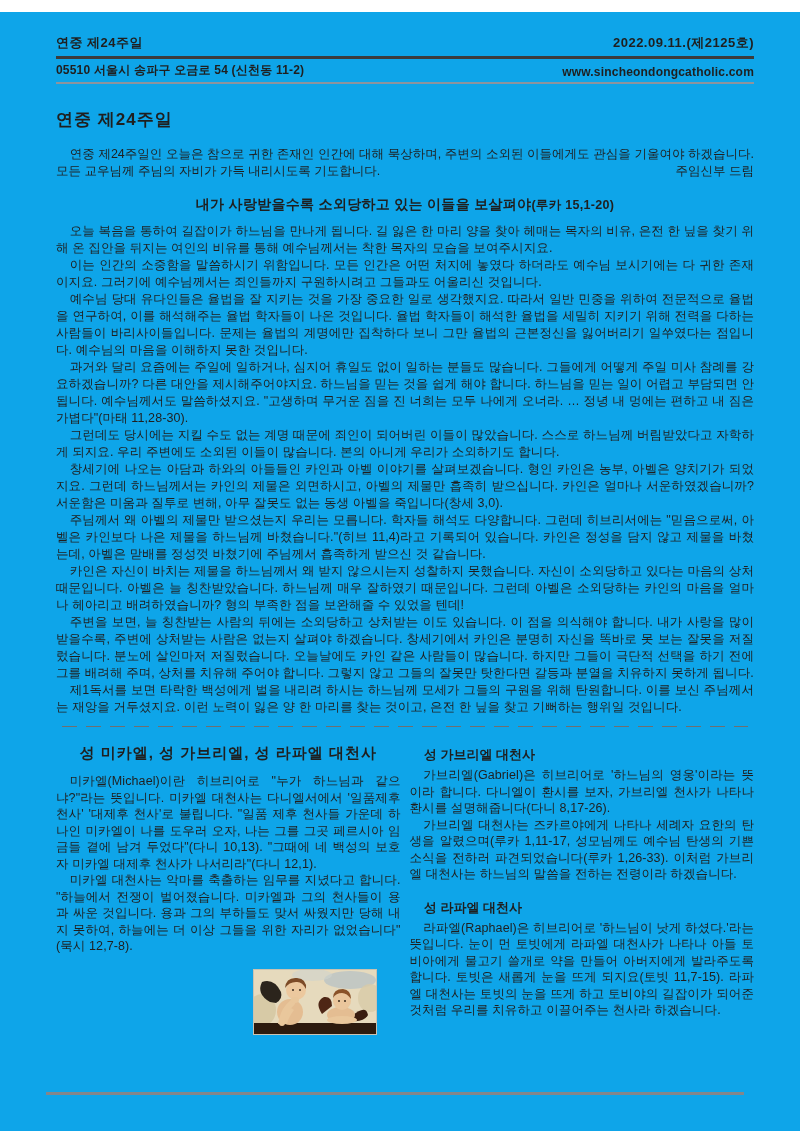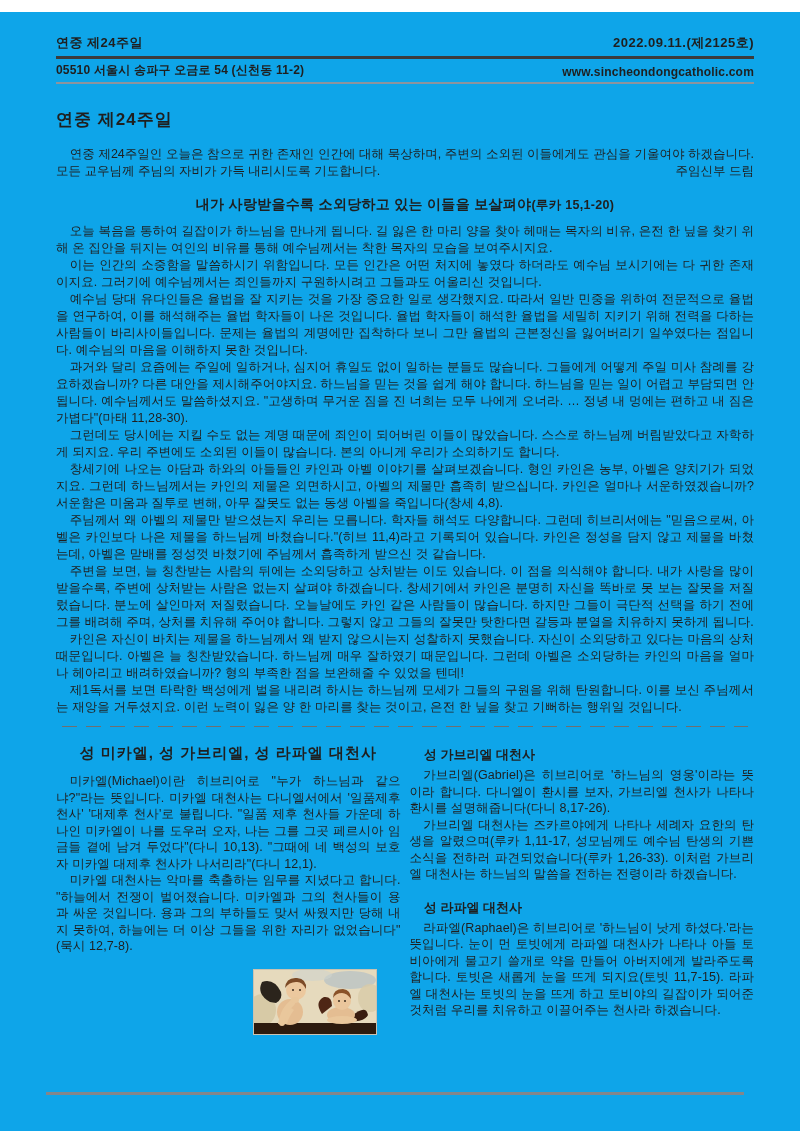--- a/index.html
+++ b/index.html
@@ -78,24 +78,24 @@
     <div class="subtitle">
       <span>내가 사랑받을수록 소외당하고 있는 이들을 보살펴야</span><span class="ref">(루카 15,1-20)</span>
     </div>
 
     <div class="body-text">
       <p>오늘 복음을 통하여 길잡이가 하느님을 만나게 됩니다. 길 잃은 한 마리 양을 찾아 헤매는 목자의 비유, 은전 한 닢을 찾기 위해 온 집안을 뒤지는 여인의 비유를 통해 예수님께서는 착한 목자의 모습을 보여주시지요.</p>
       <p>이는 인간의 소중함을 말씀하시기 위함입니다. 모든 인간은 어떤 처지에 놓였다 하더라도 예수님 보시기에는 다 귀한 존재이지요. 그러기에 예수님께서는 죄인들까지 구원하시려고 그들과도 어울리신 것입니다.</p>
       <p>예수님 당대 유다인들은 율법을 잘 지키는 것을 가장 중요한 일로 생각했지요. 따라서 일반 민중을 위하여 전문적으로 율법을 연구하여, 이를 해석해주는 율법 학자들이 나온 것입니다. 율법 학자들이 해석한 율법을 세밀히 지키기 위해 전력을 다하는 사람들이 바리사이들입니다. 문제는 율법의 계명에만 집착하다 보니 그만 율법의 근본정신을 잃어버리기 일쑤였다는 점입니다. 예수님의 마음을 이해하지 못한 것입니다.</p>
       <p>과거와 달리 요즘에는 주일에 일하거나, 심지어 휴일도 없이 일하는 분들도 많습니다. 그들에게 어떻게 주일 미사 참례를 강요하겠습니까? 다른 대안을 제시해주어야지요. 하느님을 믿는 것을 쉽게 해야 합니다. 하느님을 믿는 일이 어렵고 부담되면 안 됩니다. 예수님께서도 말씀하셨지요. "고생하며 무거운 짐을 진 너희는 모두 나에게 오너라. … 정녕 내 멍에는 편하고 내 짐은 가볍다"(마태 11,28-30).</p>
       <p>그런데도 당시에는 지킬 수도 없는 계명 때문에 죄인이 되어버린 이들이 많았습니다. 스스로 하느님께 버림받았다고 자학하게 되지요. 우리 주변에도 소외된 이들이 많습니다. 본의 아니게 우리가 소외하기도 합니다.</p>
-      <p>창세기에 나오는 아담과 하와의 아들들인 카인과 아벨 이야기를 살펴보겠습니다. 형인 카인은 농부, 아벨은 양치기가 되었지요. 그런데 하느님께서는 카인의 제물은 외면하시고, 아벨의 제물만 흡족히 받으십니다. 카인은 얼마나 서운하였겠습니까? 서운함은 미움과 질투로 변해, 아무 잘못도 없는 동생 아벨을 죽입니다(창세 4,8).</p>
+      <p>창세기에 나오는 아담과 하와의 아들들인 카인과 아벨 이야기를 살펴보겠습니다. 형인 카인은 농부, 아벨은 양치기가 되었지요. 그런데 하느님께서는 카인의 제물은 외면하시고, 아벨의 제물만 흡족히 받으십니다. 카인은 얼마나 서운하였겠습니까? 서운함은 미움과 질투로 변해, 아무 잘못도 없는 동생 아벨을 죽입니다(창세 3,0).</p>
       <p>주님께서 왜 아벨의 제물만 받으셨는지 우리는 모릅니다. 학자들 해석도 다양합니다. 그런데 히브리서에는 "믿음으로써, 아벨은 카인보다 나은 제물을 하느님께 바쳤습니다."(히브 11,4)라고 기록되어 있습니다. 카인은 정성을 담지 않고 제물을 바쳤는데, 아벨은 맏배를 정성껏 바쳤기에 주님께서 흡족하게 받으신 것 같습니다.</p>
+      <p>카인은 자신이 바치는 제물을 하느님께서 왜 받지 않으시는지 성찰하지 못했습니다. 자신이 소외당하고 있다는 마음의 상처 때문입니다. 아벨은 늘 칭찬받았습니다. 하느님께 매우 잘하였기 때문입니다. 그런데 아벨은 소외당하는 카인의 마음을 얼마나 헤아리고 배려하였습니까? 형의 부족한 점을 보완해줄 수 있었을 텐데!</p>
       <p>주변을 보면, 늘 칭찬받는 사람의 뒤에는 소외당하고 상처받는 이도 있습니다. 이 점을 의식해야 합니다. 내가 사랑을 많이 받을수록, 주변에 상처받는 사람은 없는지 살펴야 하겠습니다. 창세기에서 카인은 분명히 자신을 똑바로 못 보는 잘못을 저질렀습니다. 분노에 살인마저 저질렀습니다. 오늘날에도 카인 같은 사람들이 많습니다. 하지만 그들이 극단적 선택을 하기 전에 그를 배려해 주며, 상처를 치유해 주어야 합니다. 그렇지 않고 그들의 잘못만 탓한다면 갈등과 분열을 치유하지 못하게 됩니다.</p>
-      <p>카인은 자신이 바치는 제물을 하느님께서 왜 받지 않으시는지 성찰하지 못했습니다. 자신이 소외당하고 있다는 마음의 상처 때문입니다. 아벨은 늘 칭찬받았습니다. 하느님께 매우 잘하였기 때문입니다. 그런데 아벨은 소외당하는 카인의 마음을 얼마나 헤아리고 배려하였습니까? 형의 부족한 점을 보완해줄 수 있었을 텐데!</p>
       <p>제1독서를 보면 타락한 백성에게 벌을 내리려 하시는 하느님께 모세가 그들의 구원을 위해 탄원합니다. 이를 보신 주님께서는 재앙을 거두셨지요. 이런 노력이 잃은 양 한 마리를 찾는 것이고, 은전 한 닢을 찾고 기뻐하는 행위일 것입니다.</p>
     </div>
   </div>
 
   <div class="dash-rule"></div>
 
   <div class="columns">
 
     <div class="col col-left">
       <div class="angels-title">성 미카엘, 성 가브리엘, 성 라파엘 대천사</div>

